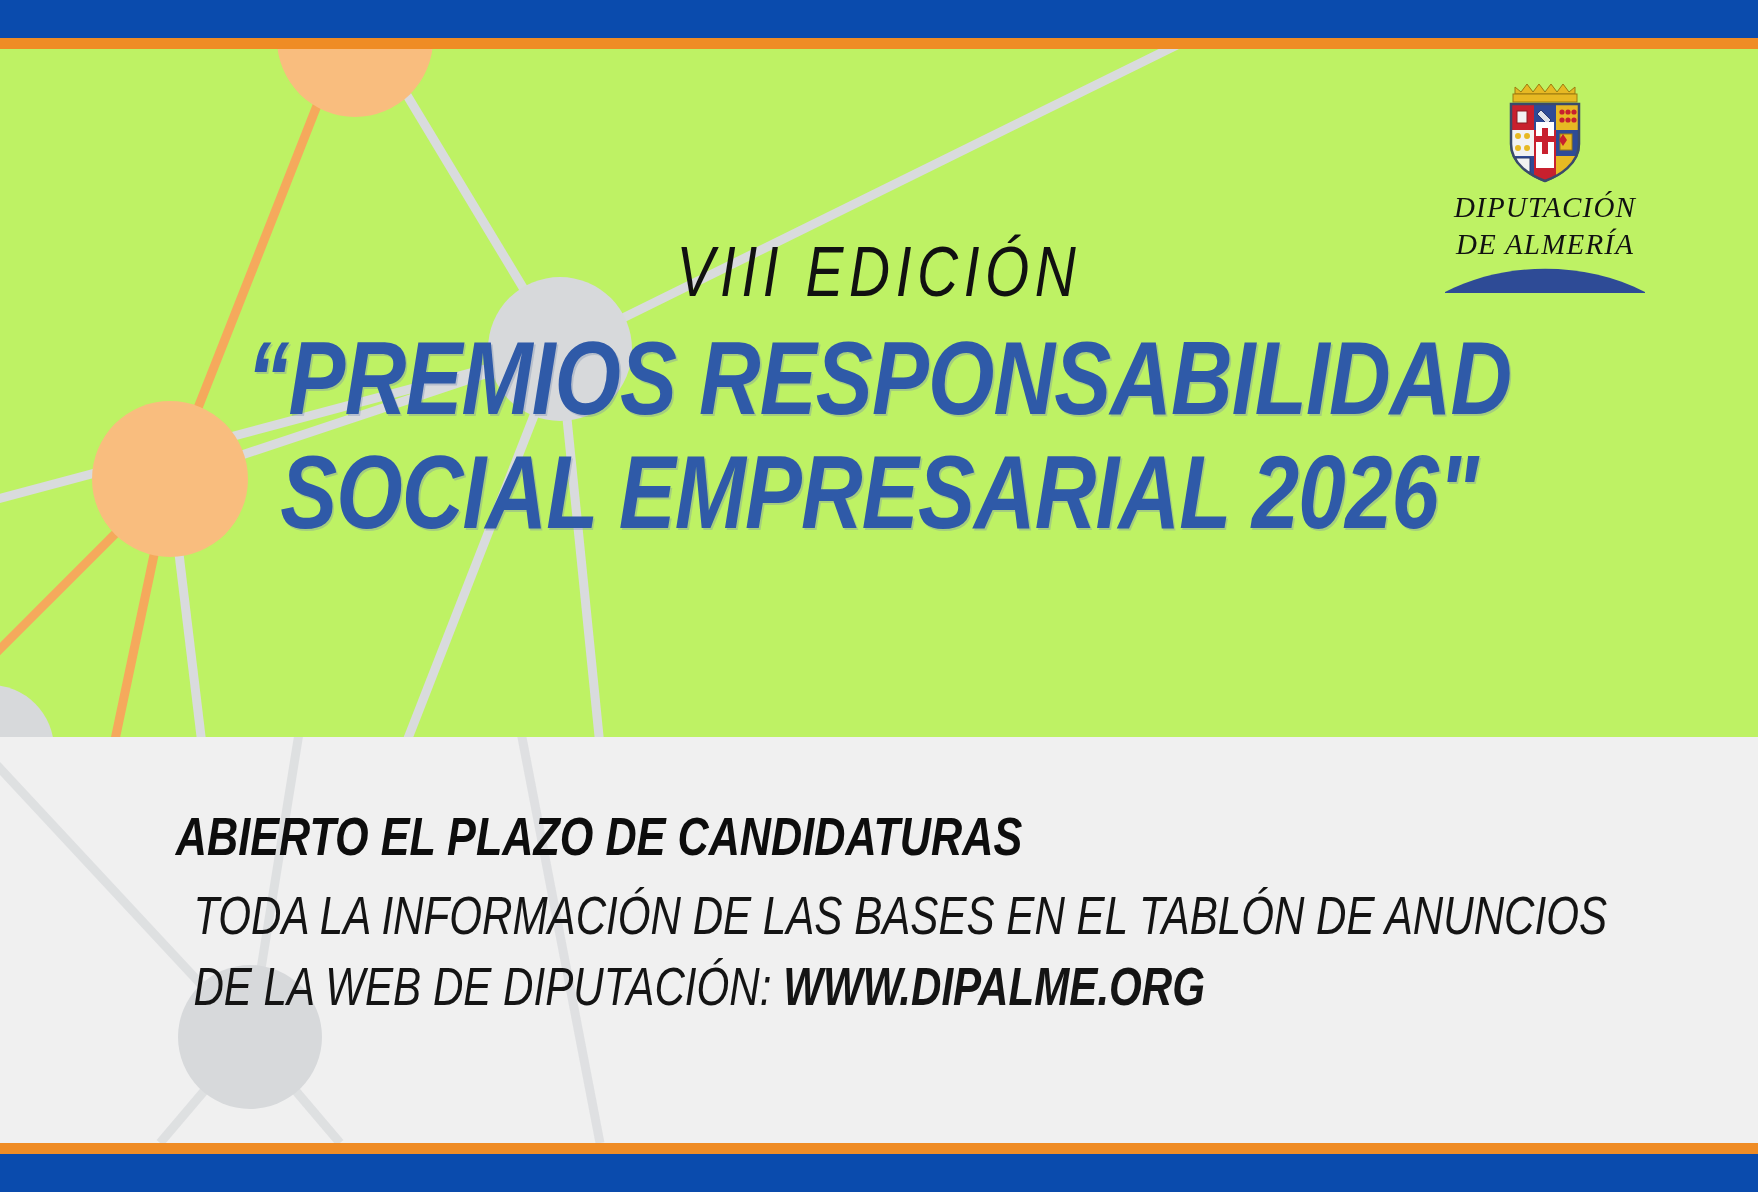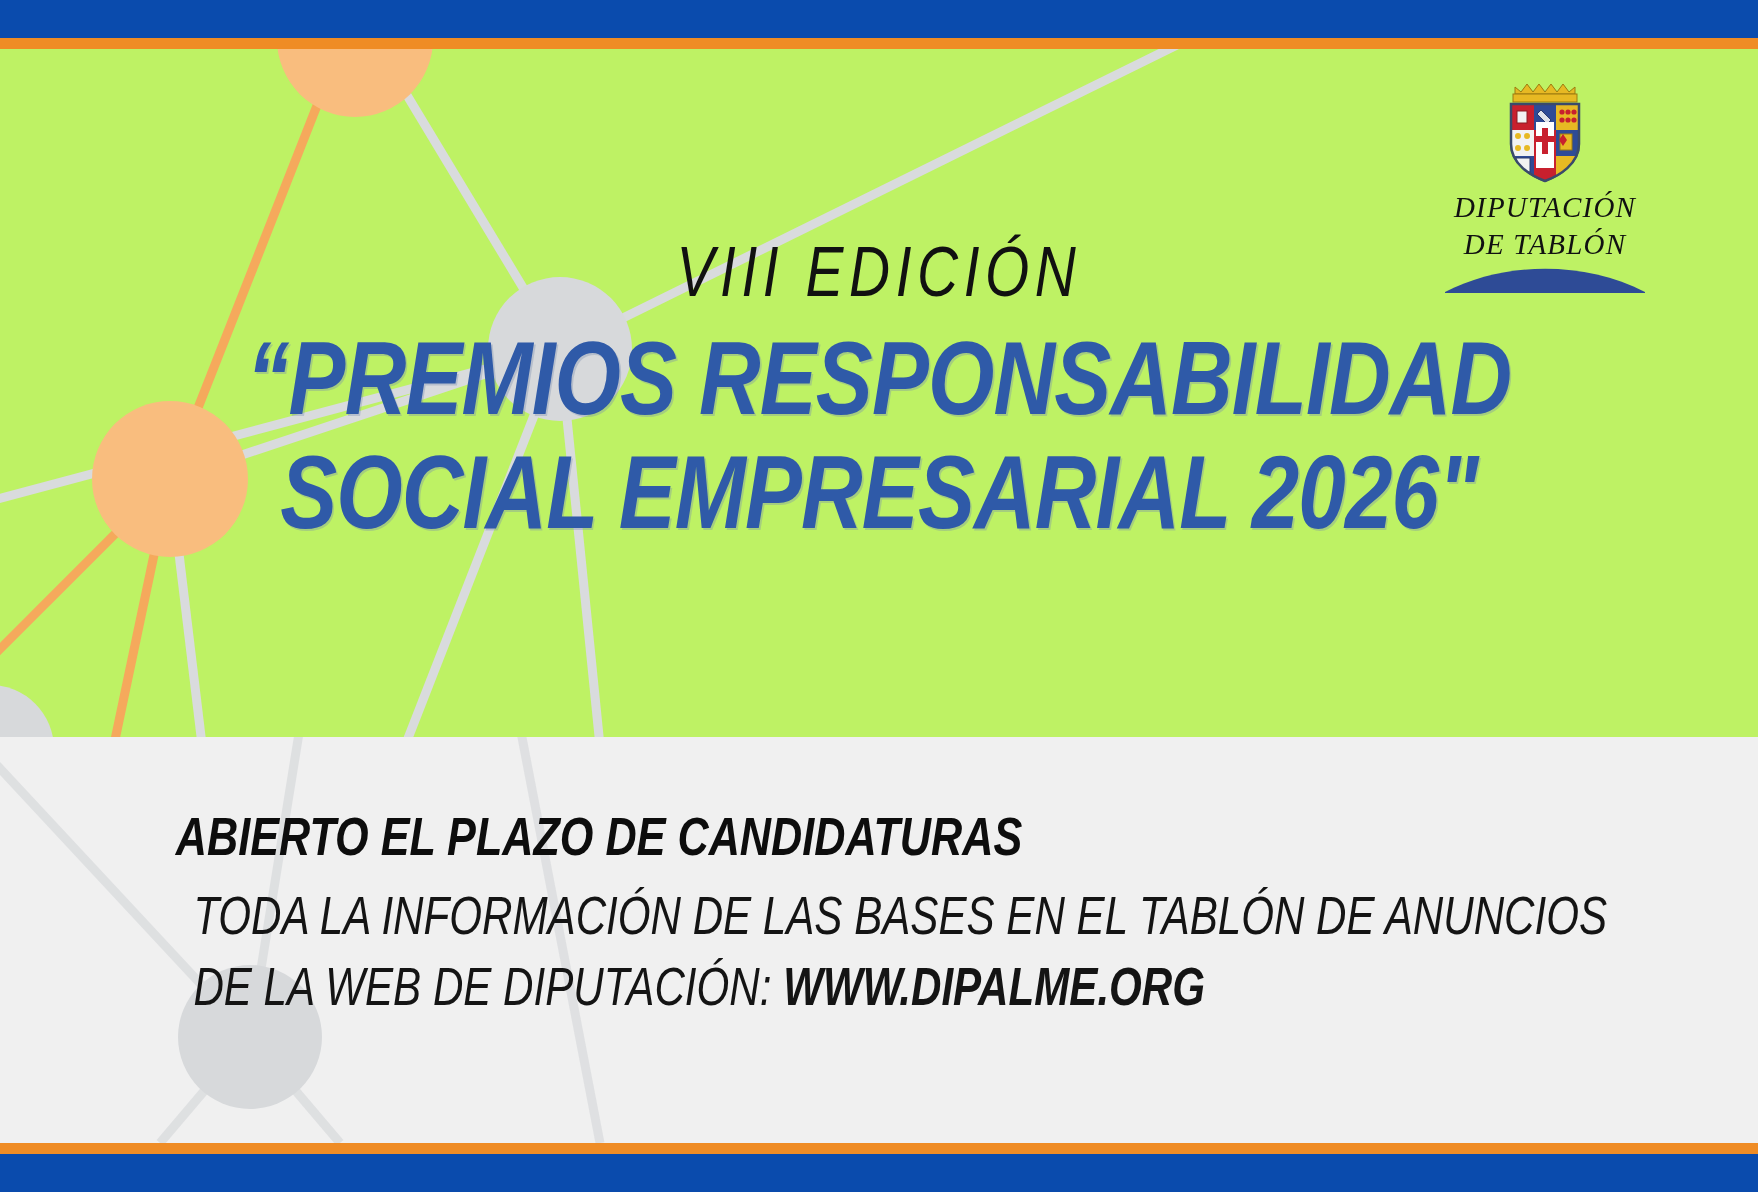--- a/index.html
+++ b/index.html
@@ -188,21 +188,21 @@
         <rect x="45" y="50" width="6" height="26" fill="#c8202e"></rect>
         <rect x="39" y="58" width="18" height="6" fill="#c8202e"></rect>
         <rect x="63" y="56" width="12" height="16" fill="#e7b923" stroke="#9c7a10"></rect>
         <rect x="19" y="80" width="14" height="14" fill="#f2f2f2" stroke="#2a3a6e"></rect>
         <path d="M66 80 L80 80 L80 96 L66 96 Z" fill="#e7b923"></path>
         <path d="M62 62 l4 -6 l4 6 l-4 6 z" fill="#c8202e"></path>
       </g>
       <path d="M14 26 L82 26 L82 66 C82 86 62 98 48 103 C34 98 14 86 14 66 Z" fill="none" stroke="#3a4a6b" stroke-width="2.5"></path>
     </svg>
     <div class="logo-text">DIPUTACIÓN</div>
-    <div class="logo-text">DE TABLÓN</div>
+    <div class="logo-text">DE ALMERÍA</div>
     <svg class="logo-swoosh" viewBox="0 0 200 26">
       <path d="M0 25 C 60 -6, 140 -6, 200 25 L 200 26 L 0 26 Z" fill="#2e4b96"></path>
     </svg>
   </div>
 
   <div class="head-wrap">
     <div class="edicion">VIII EDICIÓN</div>
     <div class="title-line t1">“PREMIOS RESPONSABILIDAD</div>
     <div class="title-line">SOCIAL EMPRESARIAL 2026"</div>
   </div>

